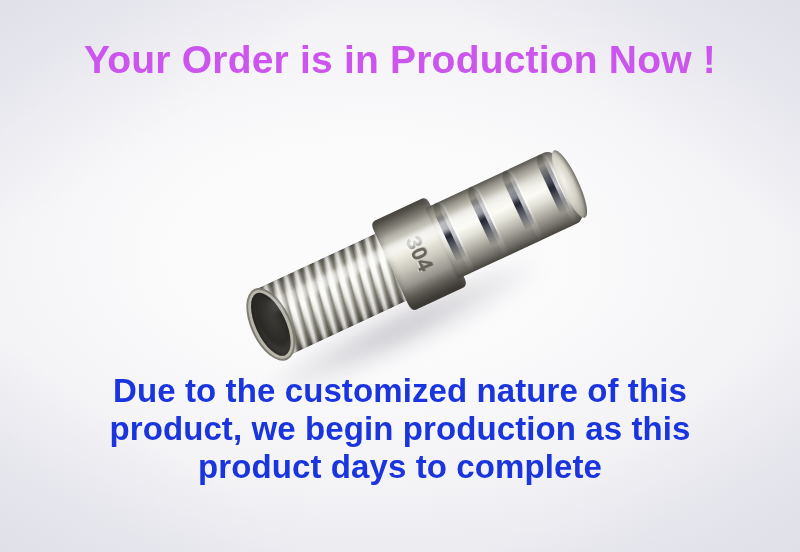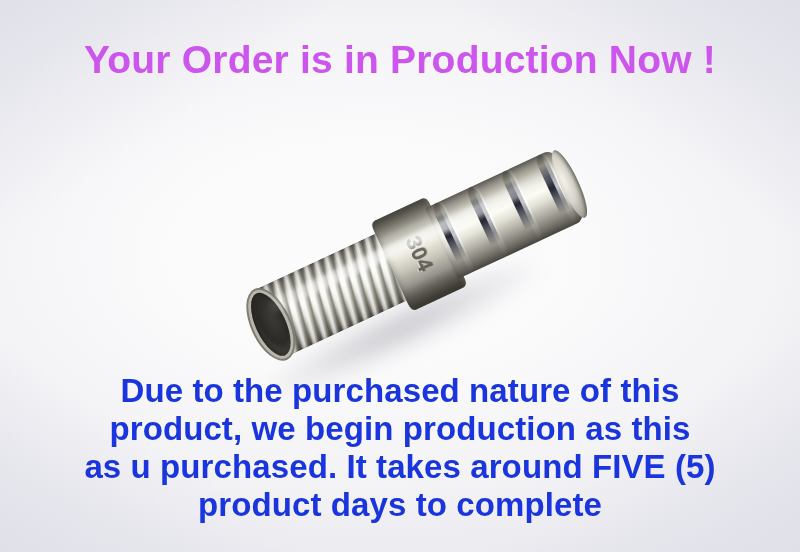--- a/index.html
+++ b/index.html
@@ -340,19 +340,18 @@
       <div class="barb-ridge" id="barb-ridge-2"></div>
       <div class="barb-ridge" id="barb-ridge-3"></div>
       <div class="barb-ridge" id="barb-ridge-4"></div>
       <div id="barb-tip"></div>
 
       <div id="body-highlight"></div>
     </div>
   </div>
 
   <div id="body-copy">
-    <span class="copy-line">Due to the purchased nature of this</span>
+    <span class="copy-line">Due to the customized nature of this</span>
     <span class="copy-line">product, we begin production as this</span>
-    <span class="copy-line">as u purchased. It takes around FIVE (5)</span>
     <span class="copy-line">product days to complete</span>
   </div>
 
 </div>
 
 </body></html>

